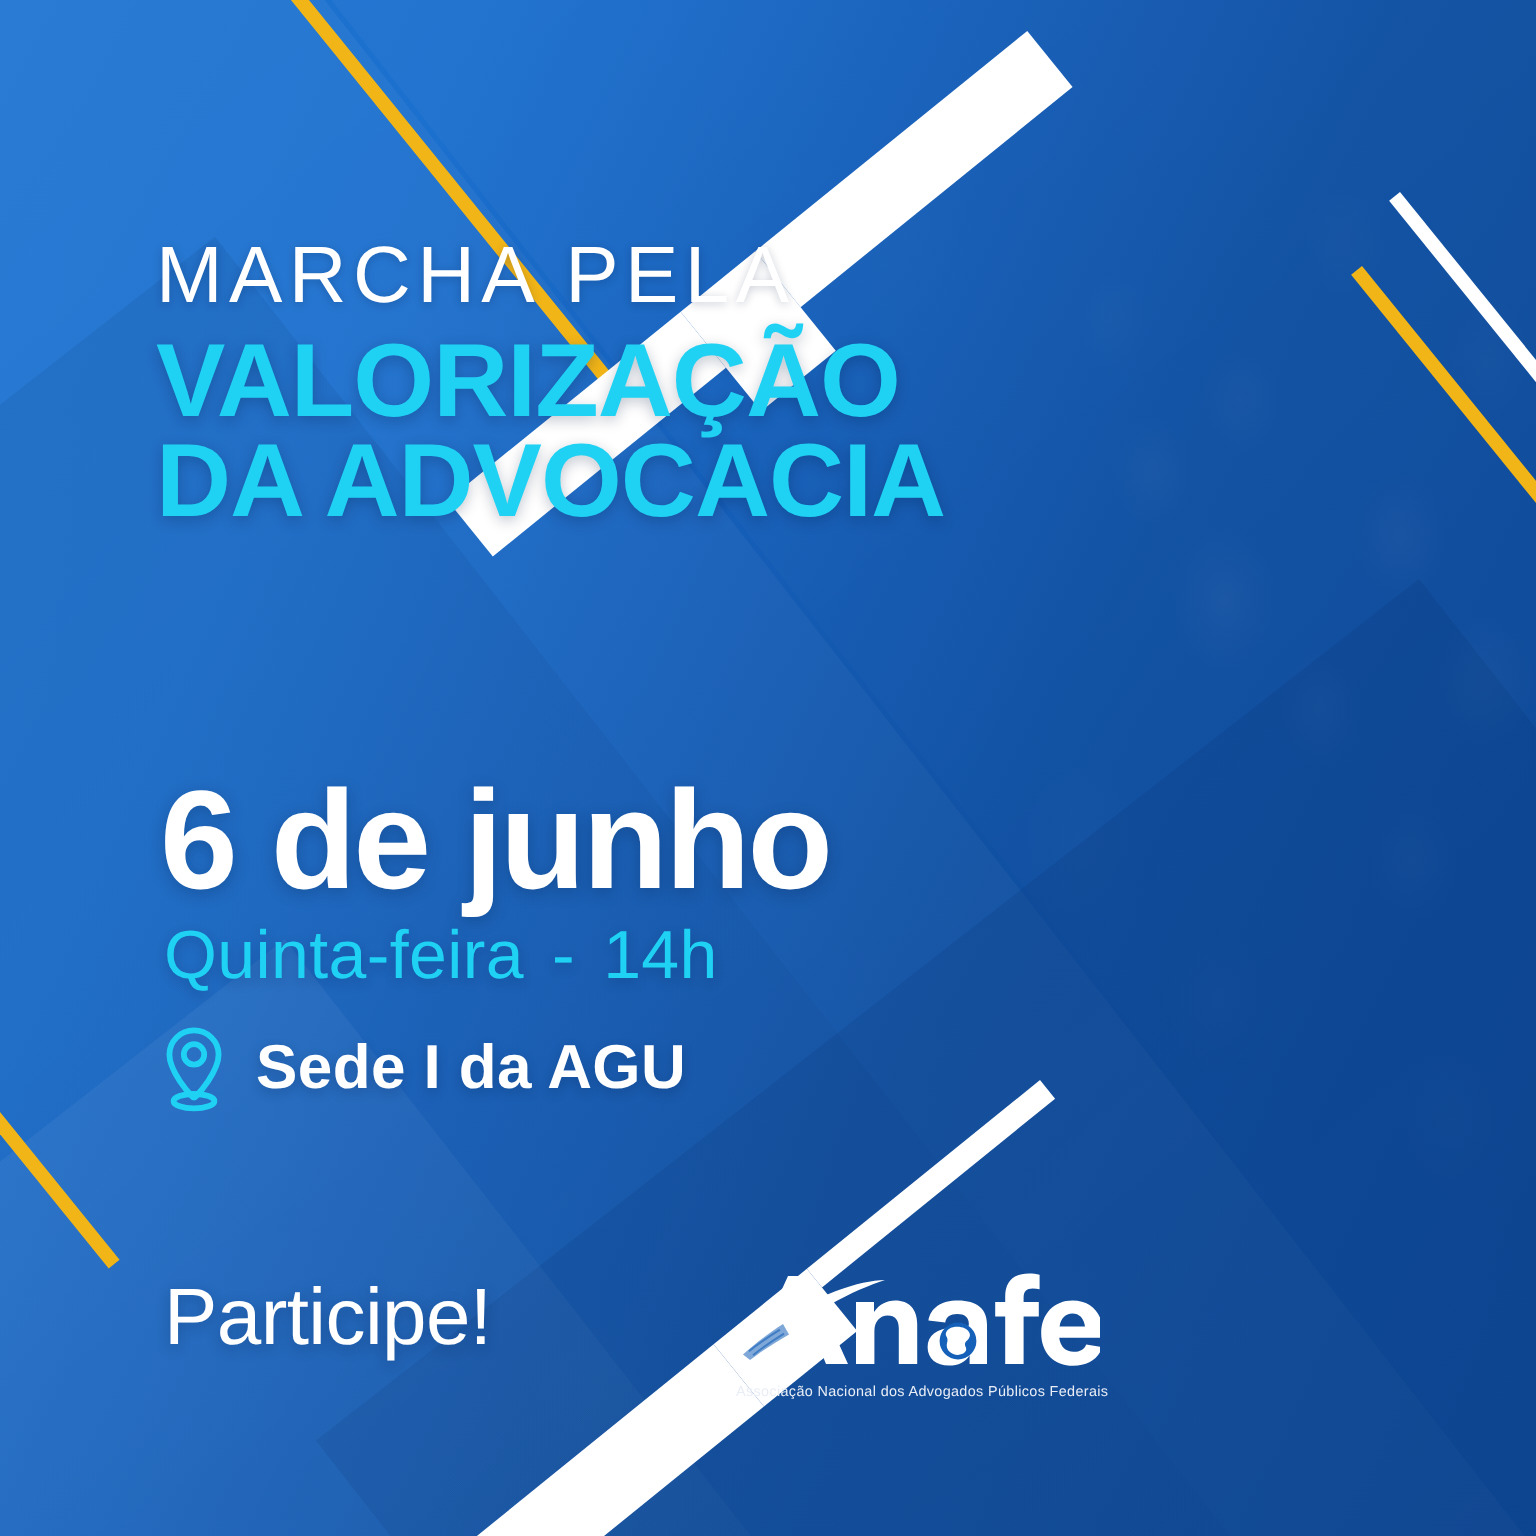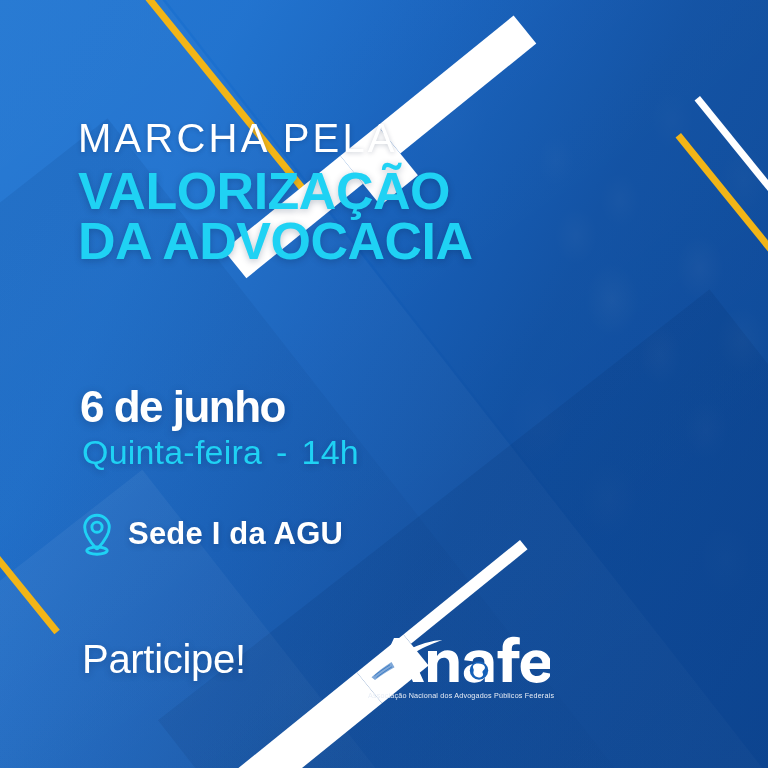--- a/index.html
+++ b/index.html
@@ -146,25 +146,26 @@
     line-height:.97;
     letter-spacing:-0.5px;
     text-shadow:0 2px 7px rgba(0,25,60,.25);
   }
   .title span{display:block;white-space:nowrap;}
 
   .when{position:absolute;left:80px;top:385px;}
   .date{
     margin:0;
     color:#ffffff;
-    font-size:44px;
+    font-size:70px;
     font-weight:bold;
     line-height:1;
     letter-spacing:-1.5px;
     text-shadow:0 2px 8px rgba(0,25,60,.25);
+    text-align:right;
   }
   .sub{
     margin:6px 0 0 2px;
     color:var(--cyan,#1FD2F4);
     font-size:34px;
     font-weight:400;
     line-height:1.05;
     letter-spacing:.2px;
     text-shadow:0 2px 6px rgba(0,25,60,.22);
   }

